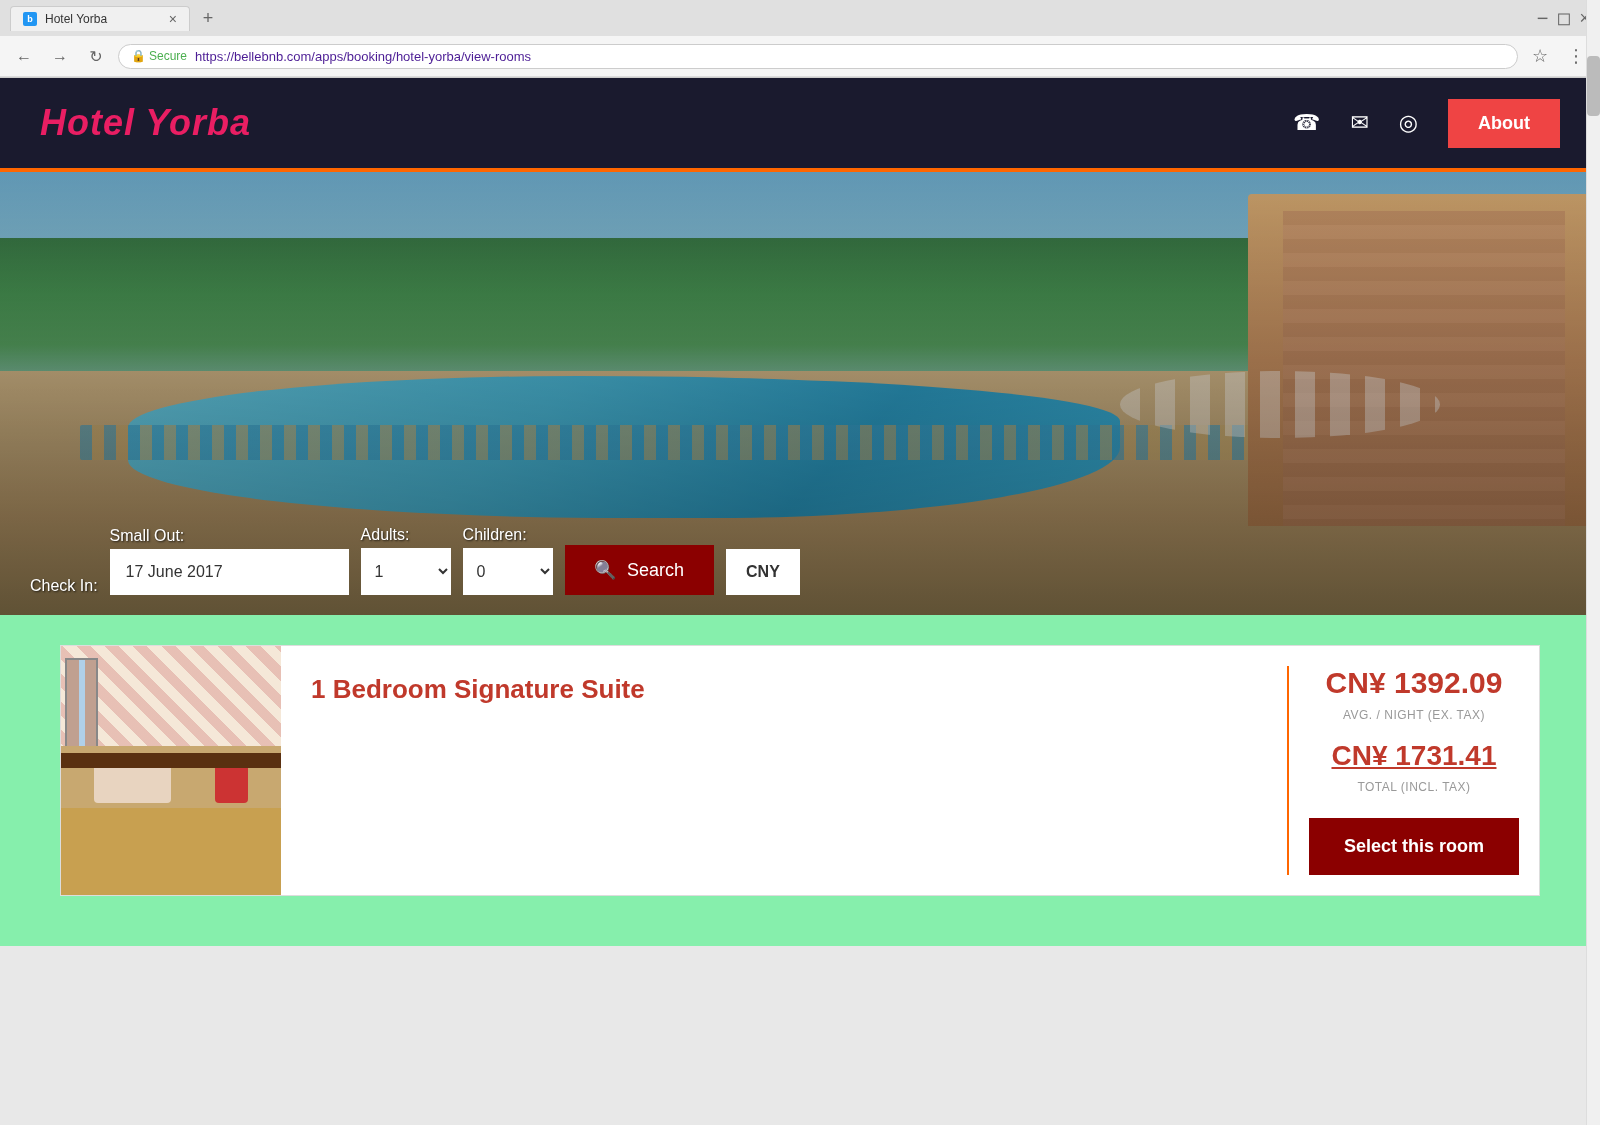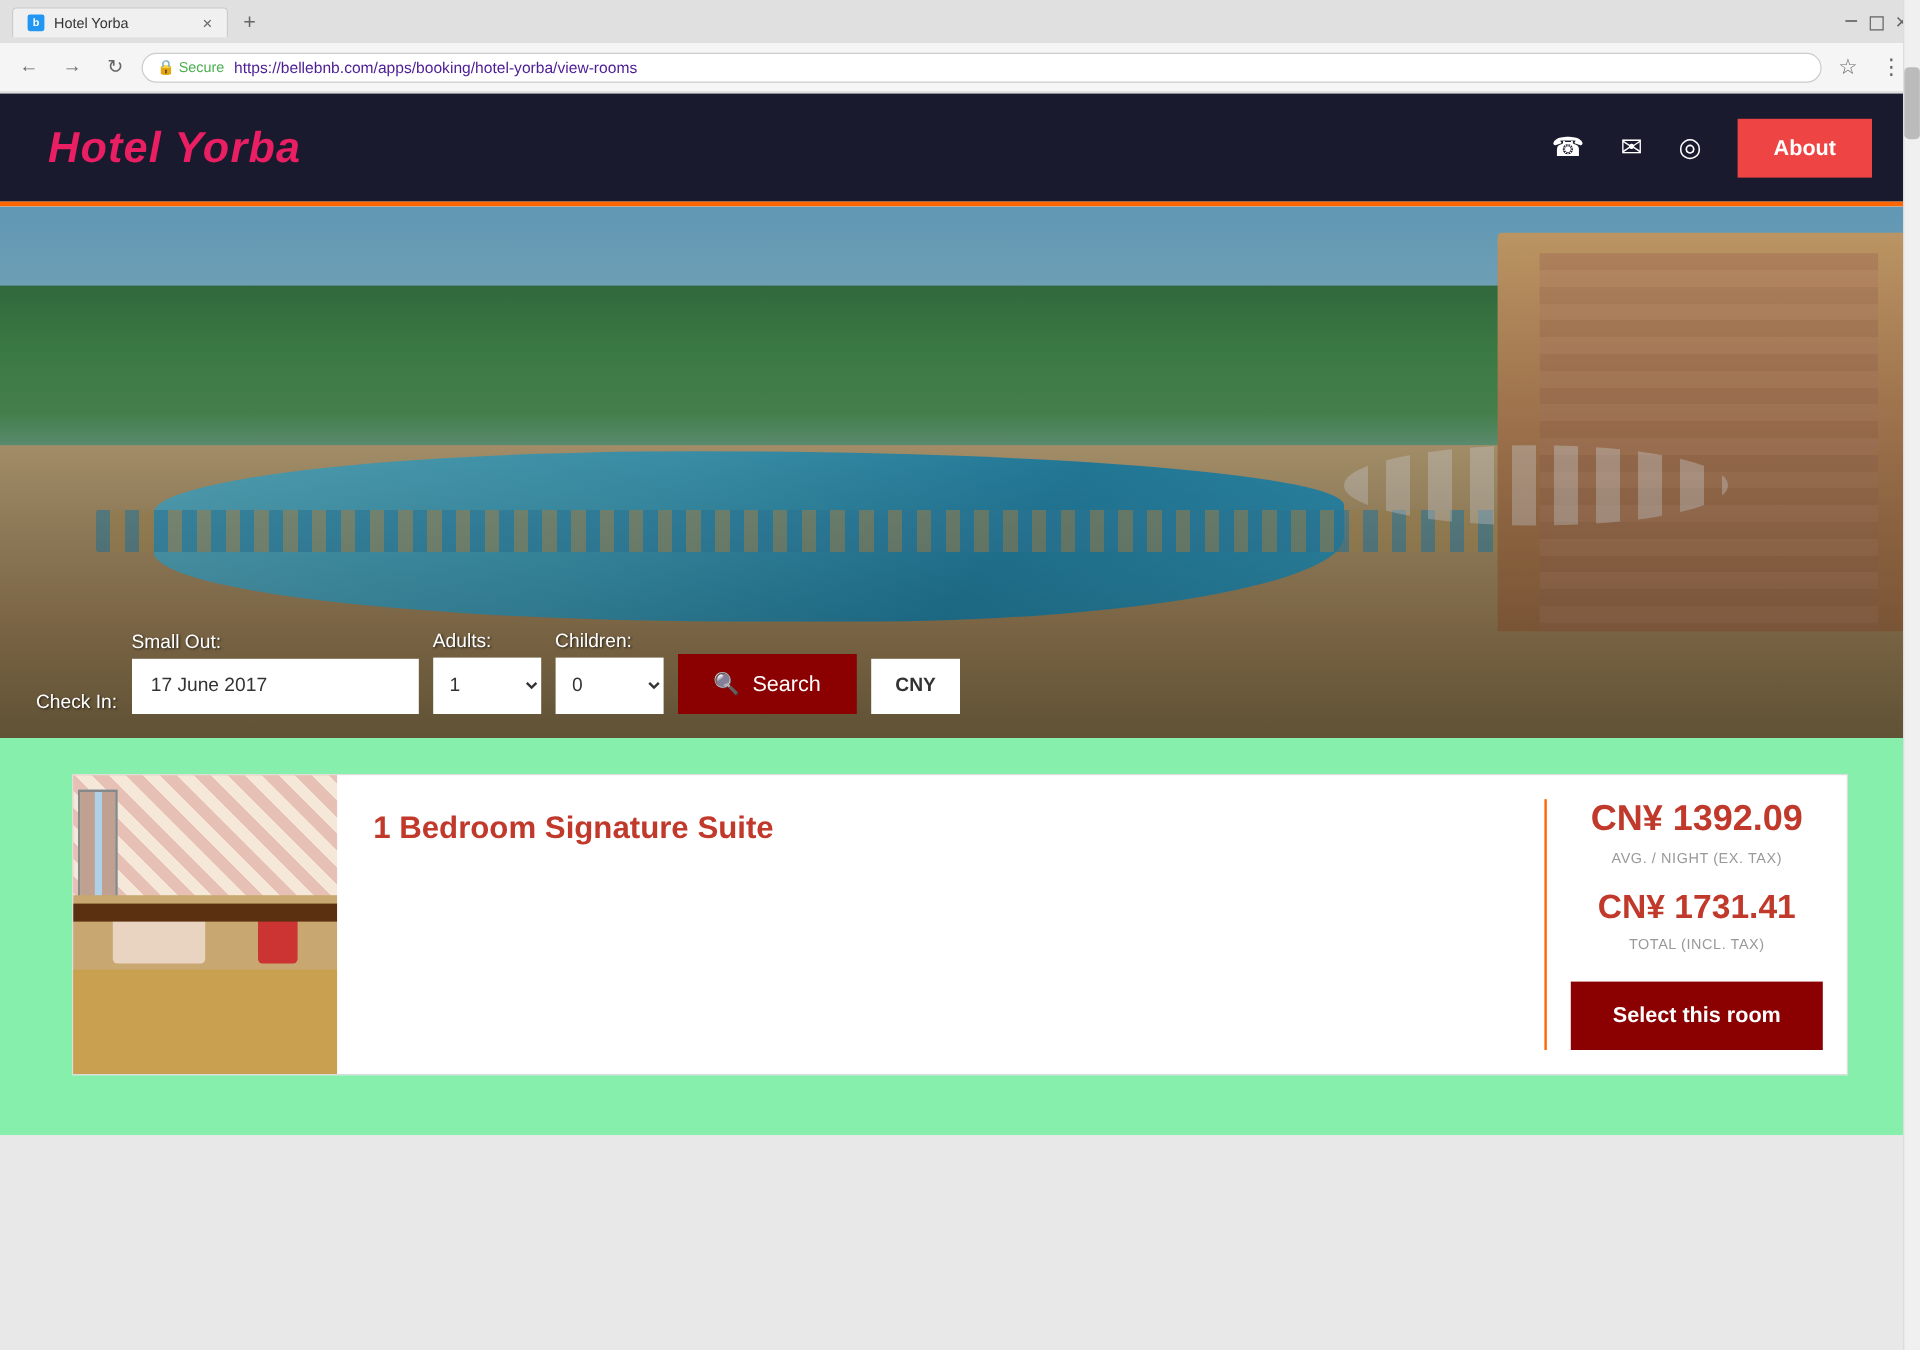--- a/index.html
+++ b/index.html
@@ -384,20 +384,21 @@
       font-size: 12px;
       text-transform: uppercase;
       letter-spacing: 0.5px;
       text-align: center;
     }
     .price-total {
       color: #c0392b;
       font-size: 28px;
       font-weight: bold;
       margin-top: 10px;
+      text-decoration: underline;
     }
     .price-total-label {
       color: #999;
       font-size: 12px;
       text-transform: uppercase;
       letter-spacing: 0.5px;
       text-align: center;
     }
     .select-room-btn {
       background: #8B0000;

